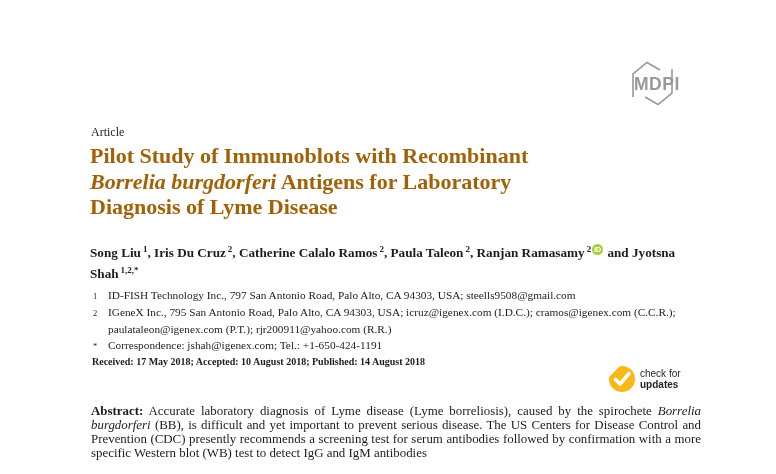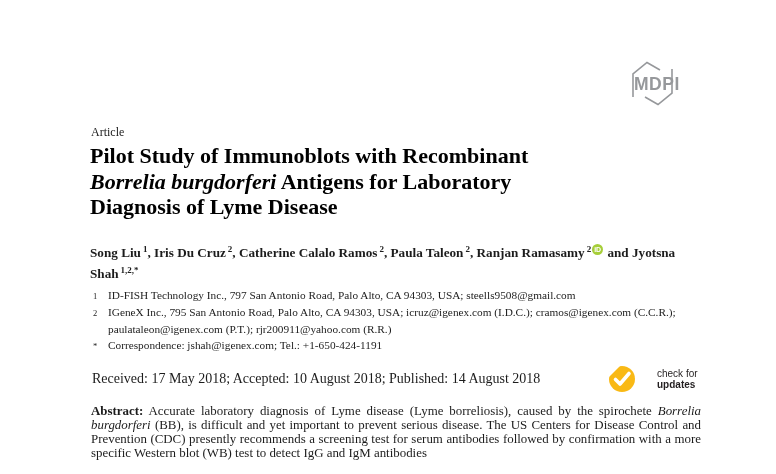--- a/index.html
+++ b/index.html
@@ -14,21 +14,21 @@
   .journal-wordmark{
     font-family:"DejaVu Serif", serif;font-style:italic;font-weight:bold;
     font-size:30px;color:#5e2d6f;letter-spacing:0px;line-height:46px;
   }
   .mdpi-logo{position:absolute;left:618px;top:56px;}
 
   
   .article-label{position:absolute;left:91px;top:125px;font-size:12px;color:#1c1c1c;}
   .title{
     position:absolute;left:90px;top:143px;width:575px;
-    font-size:22px;font-weight:bold;line-height:25.5px;color:#000000;
+    font-size:22px;font-weight:bold;line-height:25.5px;color:#a16207;
   }
 
   
   .authors{
     position:absolute;left:90px;top:241px;width:612px;
     font-size:13.2px;font-weight:bold;line-height:17.5px;
   }
   .authors sup{font-size:9px;font-weight:bold;margin-left:2px;}
   .orcid{
     display:inline-block;width:11px;height:11px;border-radius:50%;
@@ -37,24 +37,24 @@
     vertical-align:super;margin:0 1px;
   }
 
   
   .affiliations{position:absolute;left:93px;top:287px;width:600px;font-size:11.3px;line-height:16.4px;}
   .affil-row{display:flex;}
   .affil-marker{width:15px;flex:0 0 15px;font-size:8.5px;vertical-align:top;padding-top:1px;}
   .affil-text{flex:1;}
 
   
-  .received{position:absolute;left:92px;top:371px;font-size:14px;}
+  .received{position:absolute;left:92px;top:356px;font-size:10px;font-weight:bold;}
 
   
-  .badge{position:absolute;left:609px;top:366px;display:flex;align-items:center;gap:22px;cursor:pointer;}
+  .badge{position:absolute;left:609px;top:366px;display:flex;align-items:center;gap:5px;cursor:pointer;}
   .badge-text{font-family:"Liberation Sans",sans-serif;font-size:10px;line-height:11px;color:#231f20;}
   .badge-text .bold{font-weight:bold;}
 
   
   .abstract{
     position:absolute;left:91px;top:404px;width:610px;
     font-size:12.9px;line-height:14px;text-align:justify;
   }
   .abstract b{font-weight:bold;}
   .abstract i{font-style:italic;}

